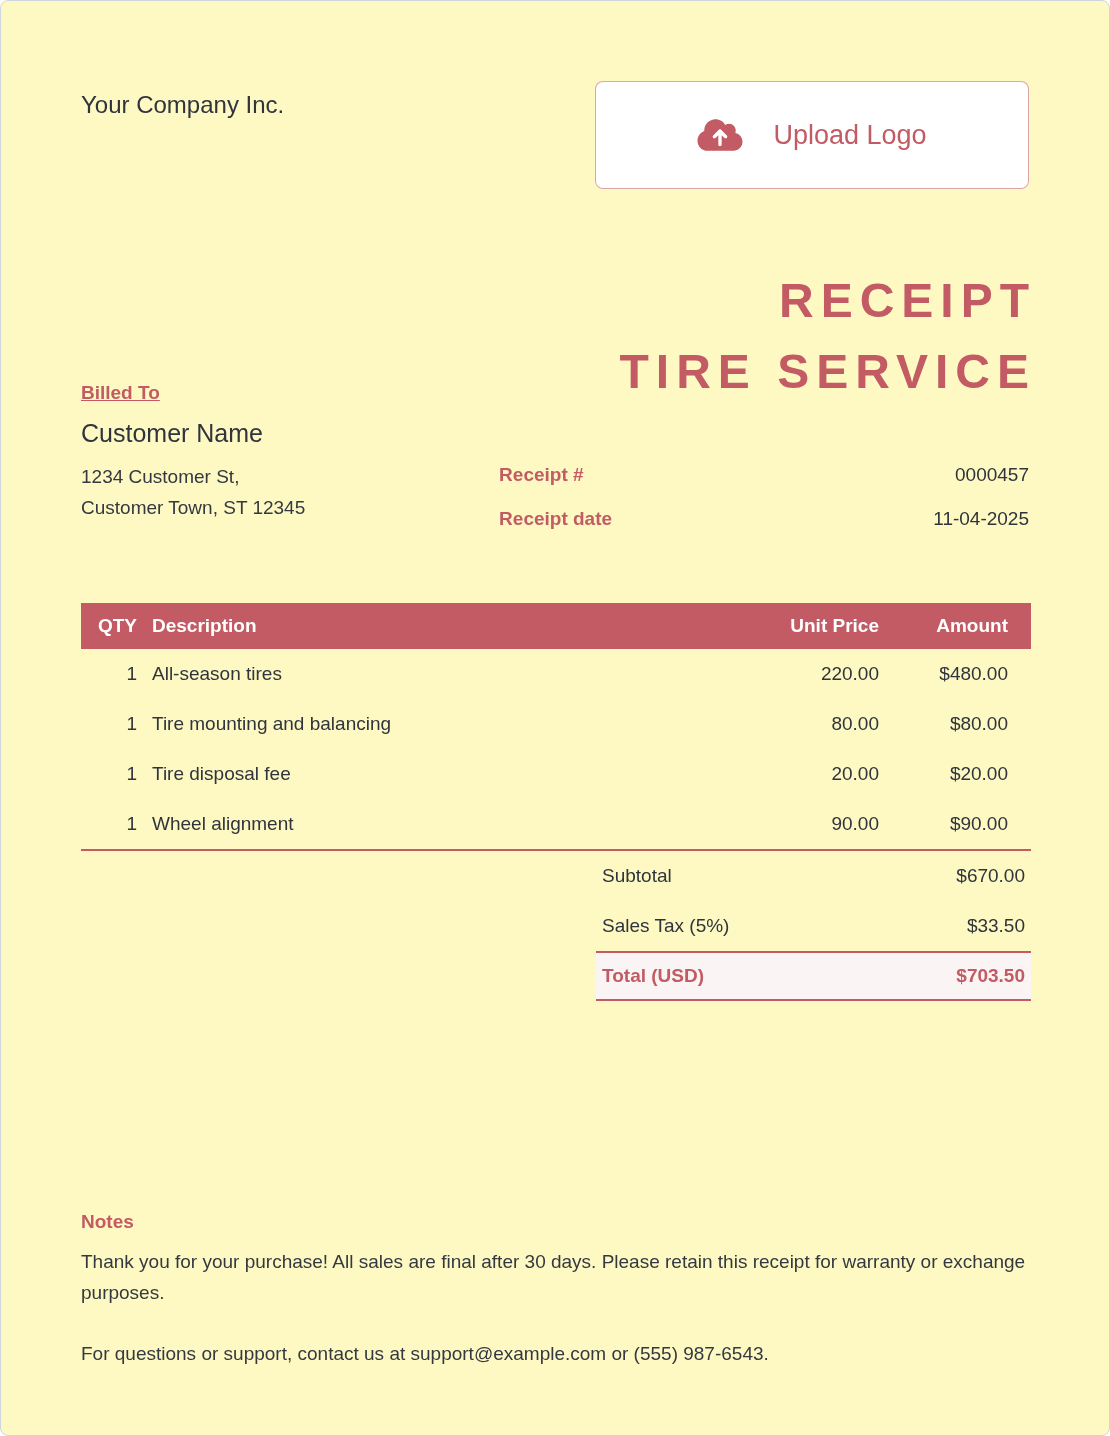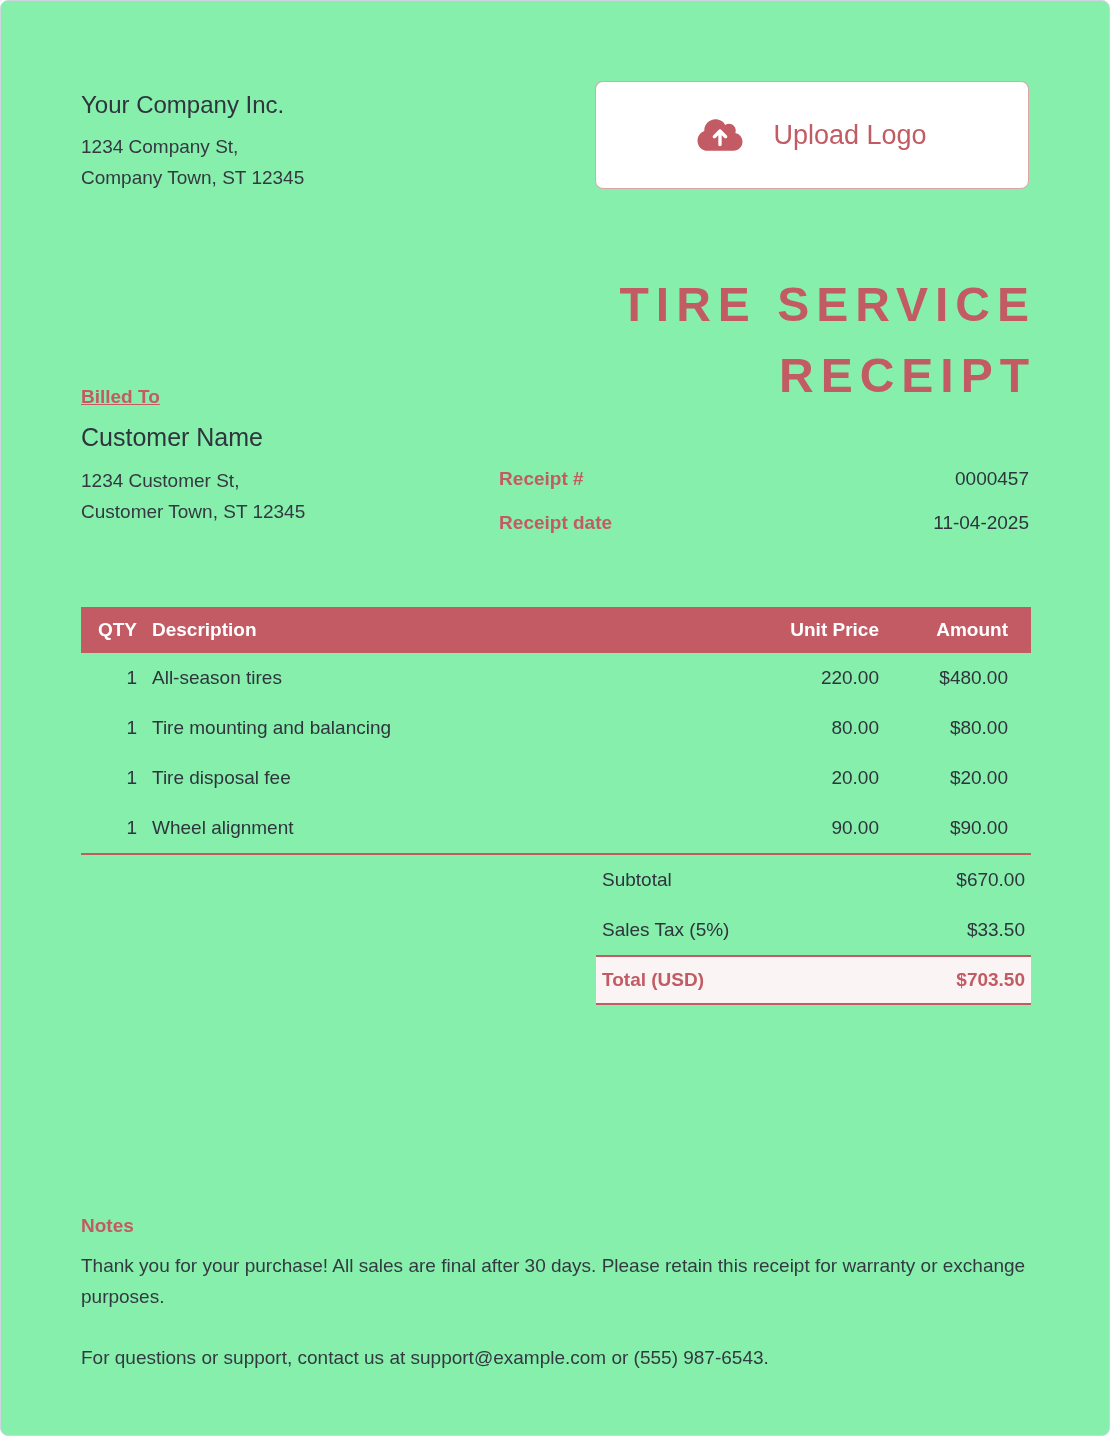--- a/index.html
+++ b/index.html
@@ -1,21 +1,21 @@
 <!DOCTYPE html>
 <html><head>
 <meta charset="utf-8">
 <style>
   * { margin:0; padding:0; box-sizing:border-box; }
   html,body { background:#fff; }
   body { font-family:"Liberation Sans","DejaVu Sans",sans-serif; color:#2f343d; }
 
   .page {
     width:1110px; height:1436px;
-    background:#86efac;
+    background:#fef9c3;
     border:1px solid #cfd5de;
     border-radius:8px;
     padding:0 80px;
     position:relative;
     overflow:hidden;
   }
 
   
   .header { display:flex; justify-content:space-between; align-items:flex-start; margin-top:80px; }
   .company { margin-top:10px; }
@@ -84,24 +84,20 @@
   .notes-support { margin-top:30px; font-size:19px; line-height:31px; color:#343941; }
 </style>
 </head>
 <body>
 
 <div class="page">
 
   <div class="header">
     <div class="company">
       <div class="company-name">Your Company Inc.</div>
-      <div class="company-address">
-        <div>1234 Company St,</div>
-        <div>Company Town, ST 12345</div>
-      </div>
     </div>
 
     <button class="upload-btn">
       <span class="cloud">
         <svg viewBox="0 0 640 512" width="46" height="36" aria-hidden="true">
           <path fill="#c25b63" d="M144 480C64.5 480 0 415.5 0 336c0-62.8 40.2-116.2 96.2-135.9c-.1-2.7-.2-5.4-.2-8.1c0-88.4 71.6-160 160-160c59.3 0 111 32.2 138.7 80.2C409.9 102 428.3 96 448 96c53 0 96 43 96 96c0 12.2-2.3 23.8-6.4 34.6C596 238.4 640 290.1 640 352c0 70.7-57.3 128-128 128H144zm79-217c-9.4 9.4-9.4 24.6 0 33.9s24.6 9.4 33.9 0l39-39V392c0 13.3 10.7 24 24 24s24-10.7 24-24V257.9l39 39c9.4 9.4 24.6 9.4 33.9 0s9.4-24.6 0-33.9l-80-80c-9.4-9.4-24.6-9.4-33.9 0l-80 80z"></path>
         </svg>
       </span>
       <span class="upload-label">Upload Logo</span>
     </button>
@@ -112,22 +108,22 @@
       <div class="billed-heading">Billed To</div>
       <div class="customer-name">Customer Name</div>
       <div class="customer-address">
         <div>1234 Customer St,</div>
         <div>Customer Town, ST 12345</div>
       </div>
     </div>
 
     <div class="right-col">
       <div class="doc-title">
+        <div>RECEIPT</div>
         <div>TIRE SERVICE</div>
-        <div>RECEIPT</div>
       </div>
       <div class="meta">
         <div class="meta-row">
           <span class="meta-label">Receipt #</span>
           <span class="meta-value">0000457</span>
         </div>
         <div class="meta-row">
           <span class="meta-label">Receipt date</span>
           <span class="meta-value">11-04-2025</span>
         </div>

